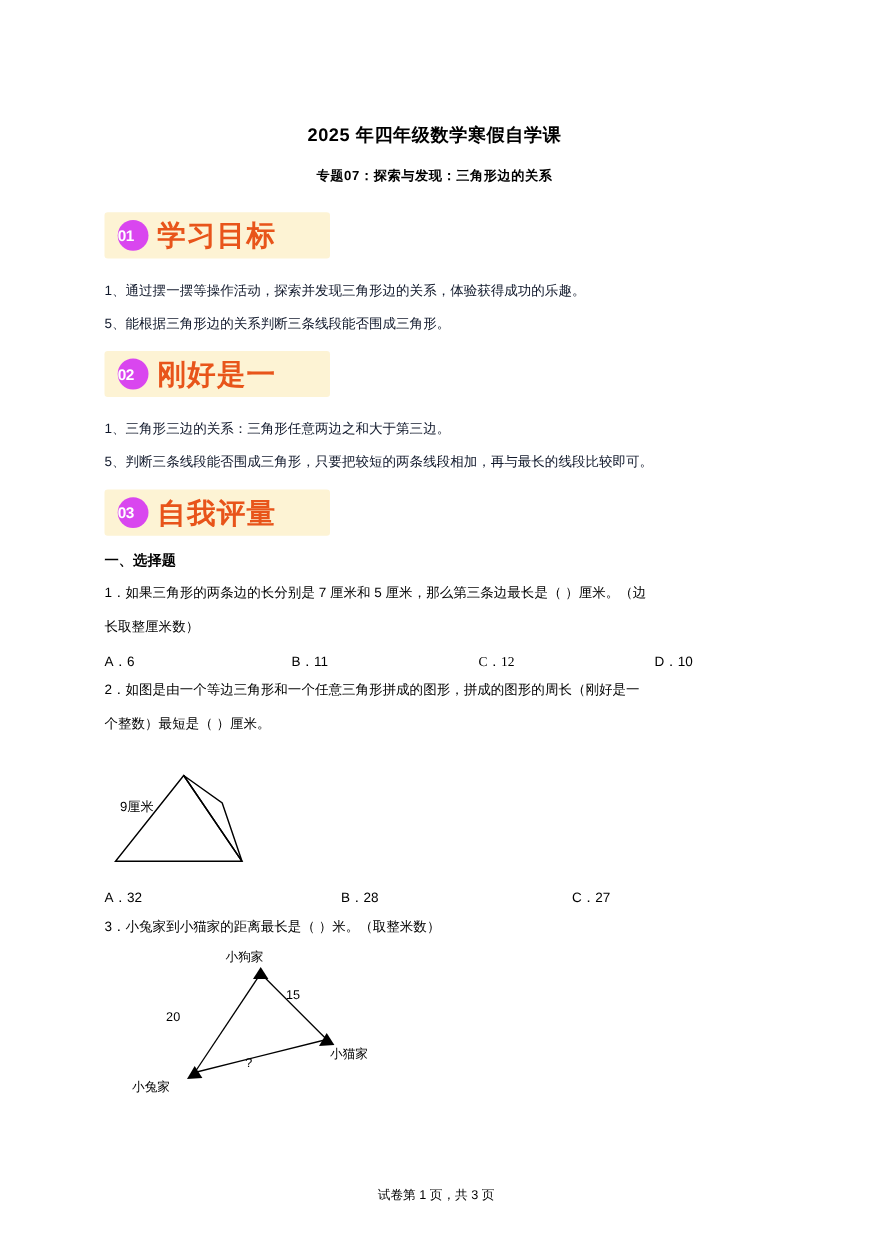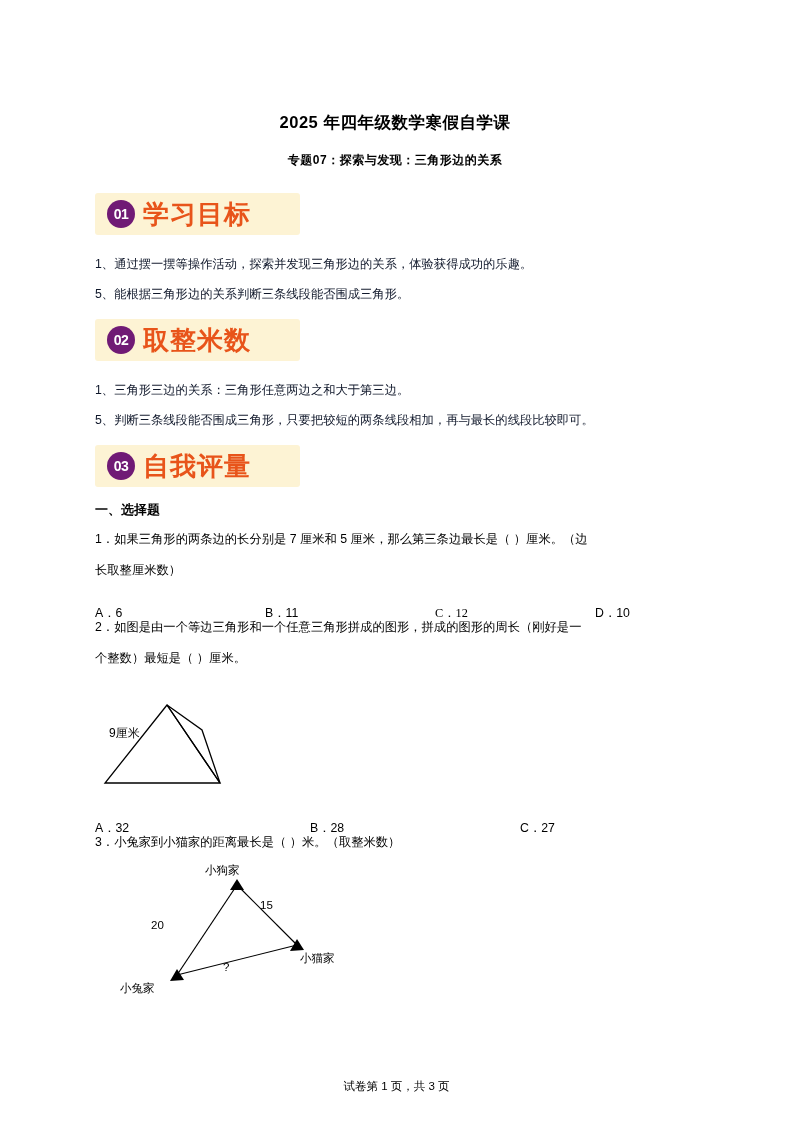--- a/index.html
+++ b/index.html
@@ -61,26 +61,25 @@
     background: #fdf3d4;
     border-radius: 3px;
   }
   .banner .num-badge {
     position: absolute;
     left: 12px;
     top: 7px;
     width: 28px;
     height: 28px;
     border-radius: 50%;
-    background: #701a75;
+    background: #d946ef;
     color: #ffffff;
     font-size: 14px;
     font-weight: bold;
     line-height: 28px;
-    text-align: center;
     letter-spacing: -0.5px;
   }
   .banner .btext {
     position: absolute;
     left: 48px;
     top: 4px;
     font-size: 26px;
     font-weight: bold;
     color: #e8541a;
     letter-spacing: 1px;
@@ -106,21 +105,21 @@
     margin: 2px 0 0 0;
   }
   .choices {
     font-size: 12.3px;
     margin: 4px 0 2px 0;
     position: relative;
     height: 22px;
   }
   .choices span {
     position: absolute;
-    top: 16px;
+    top: 4px;
     text-align: center;
   }
   .c1 { left: 0; }
   .c2 { left: 170px; }
   .c3 { left: 340px; font-family: Liberation Serif, serif; }
   .c4 { left: 500px; }
 
   .c1b { left: 0; }
   .c2b { left: 215px; }
   .c3b { left: 425px; }
@@ -171,21 +170,21 @@
       <div class="bg"></div>
       <div class="num-badge">01</div>
       <div class="btext">学习目标</div>
     </div>
     <p class="para">1、通过摆一摆等操作活动，探索并发现三角形边的关系，体验获得成功的乐趣。</p>
     <p class="para">5、能根据三角形边的关系判断三条线段能否围成三角形。</p>
 
     <div class="banner">
       <div class="bg"></div>
       <div class="num-badge">02</div>
-      <div class="btext">取整米数</div>
+      <div class="btext">刚好是一</div>
     </div>
     <p class="para">1、三角形三边的关系：三角形任意两边之和大于第三边。</p>
     <p class="para">5、判断三条线段能否围成三角形，只要把较短的两条线段相加，再与最长的线段比较即可。</p>
 
     <div class="banner">
       <div class="bg"></div>
       <div class="num-badge">03</div>
       <div class="btext">自我评量</div>
     </div>
 

